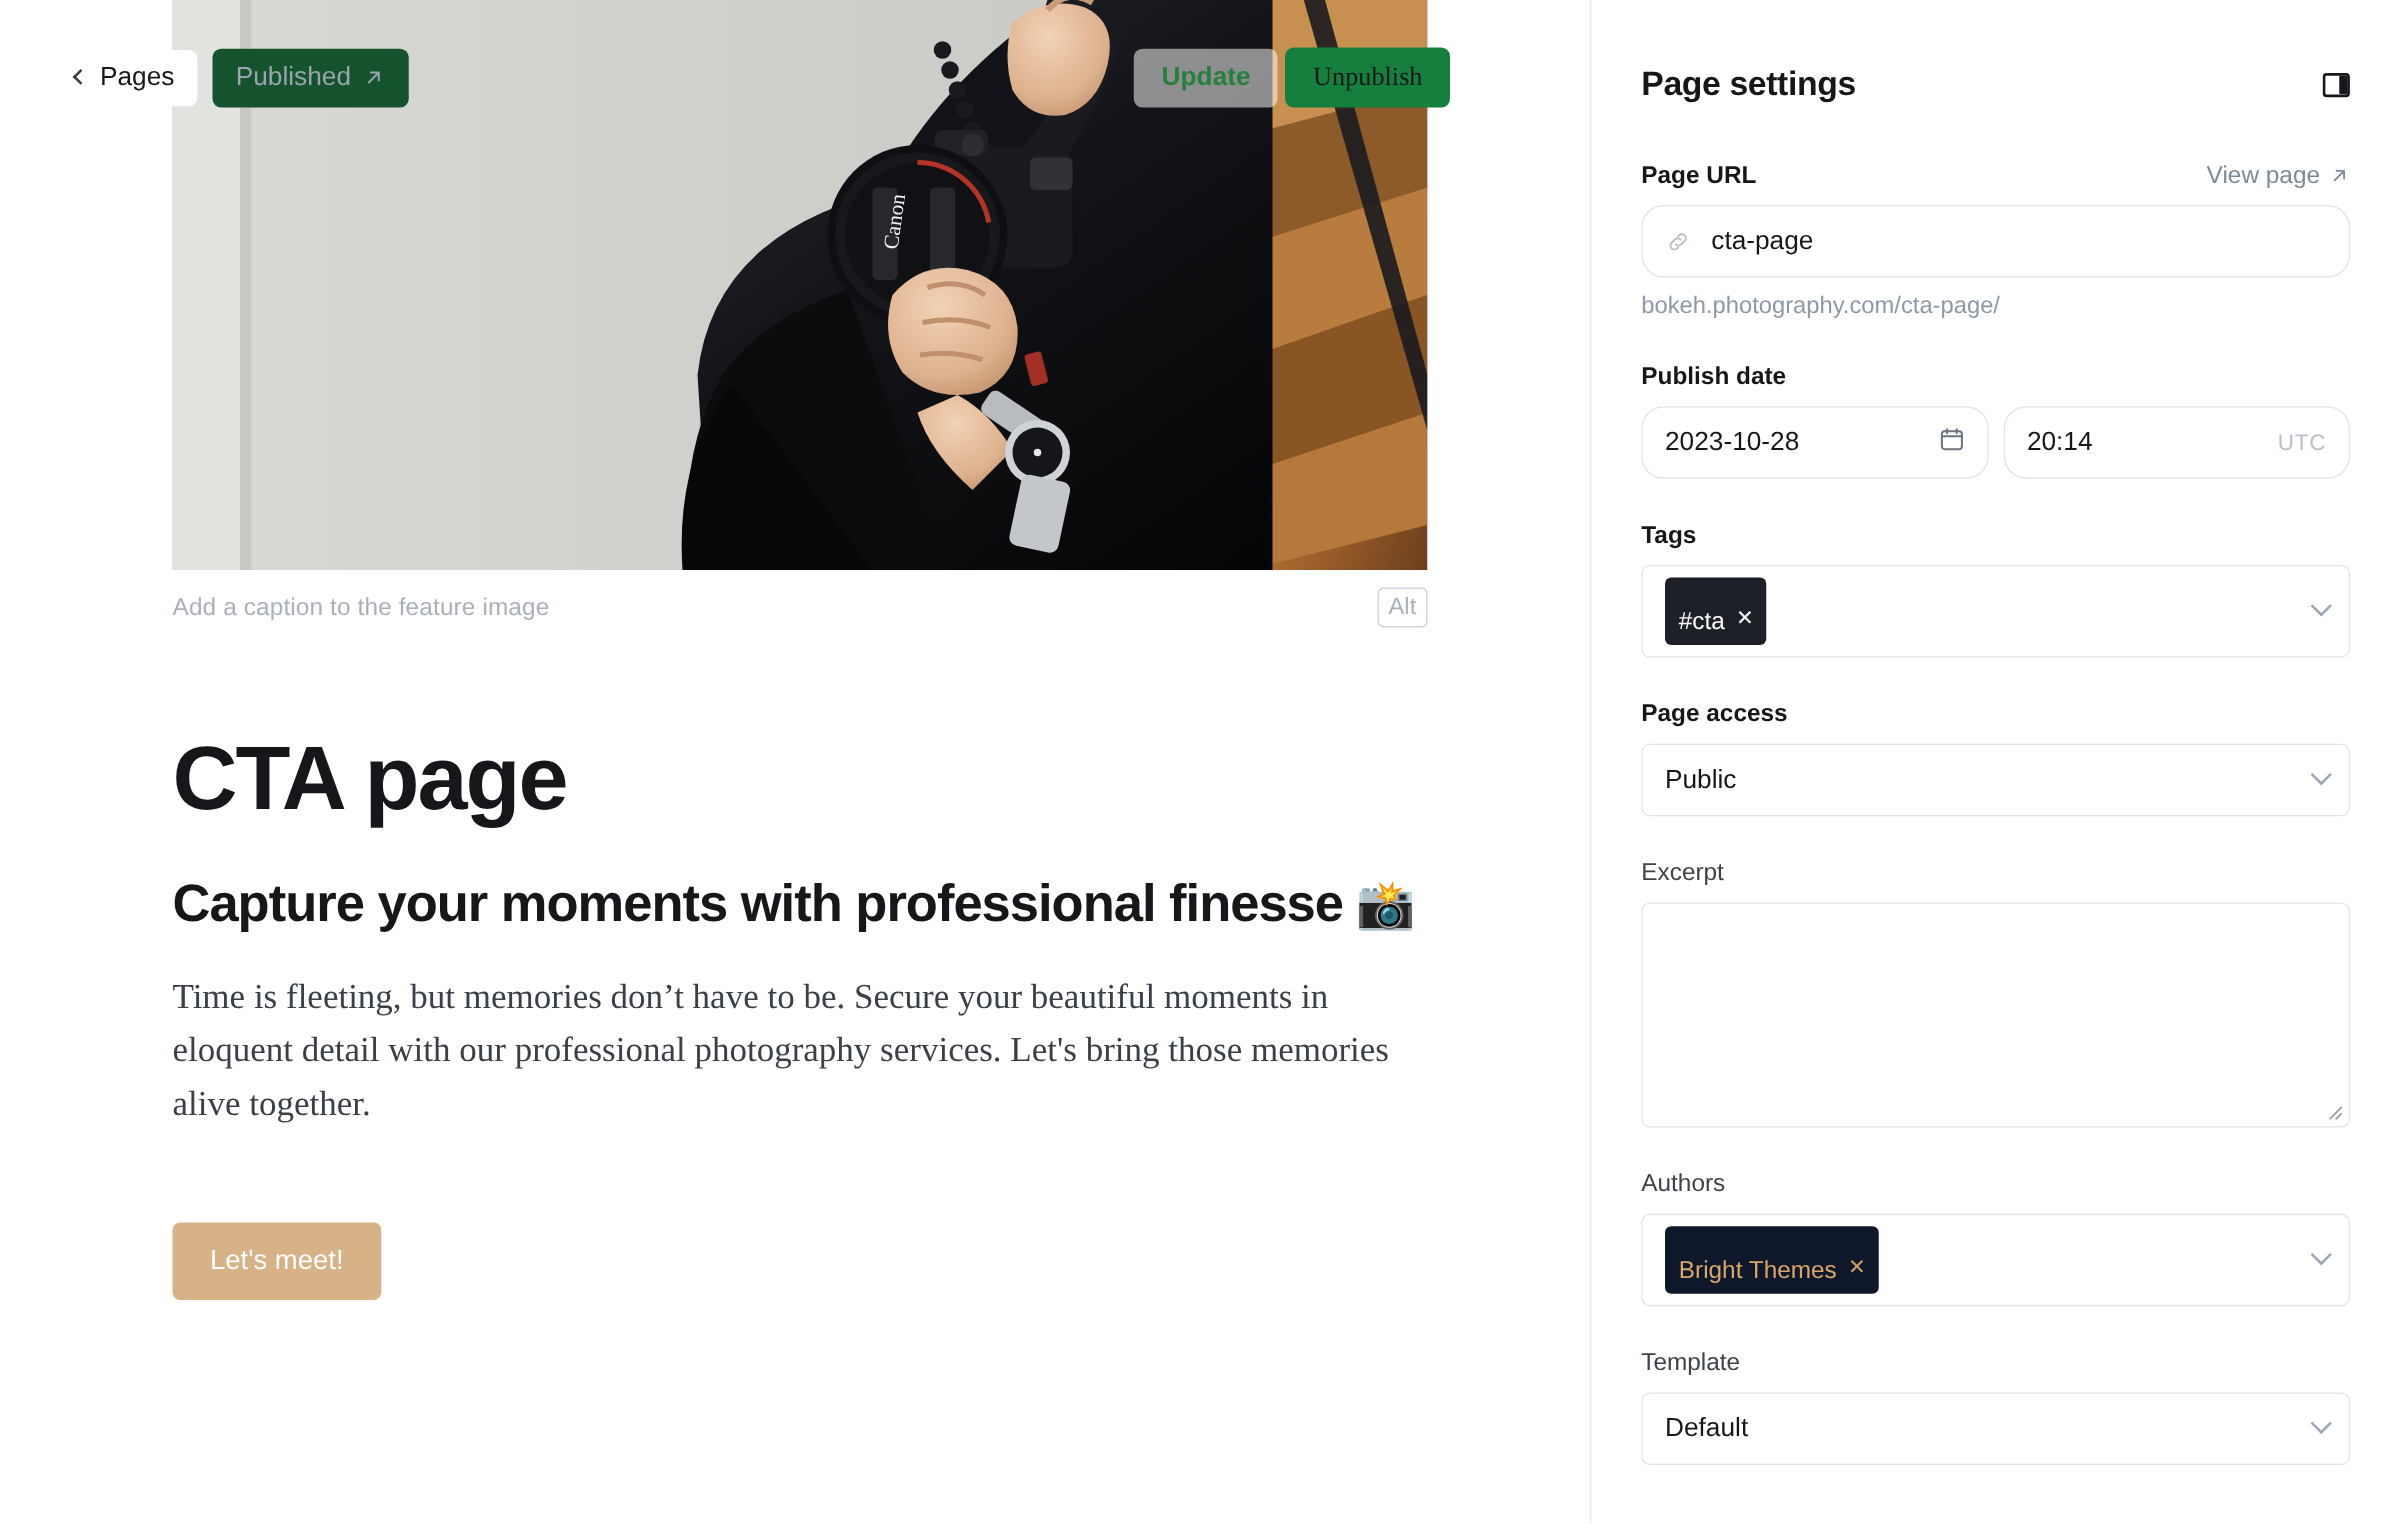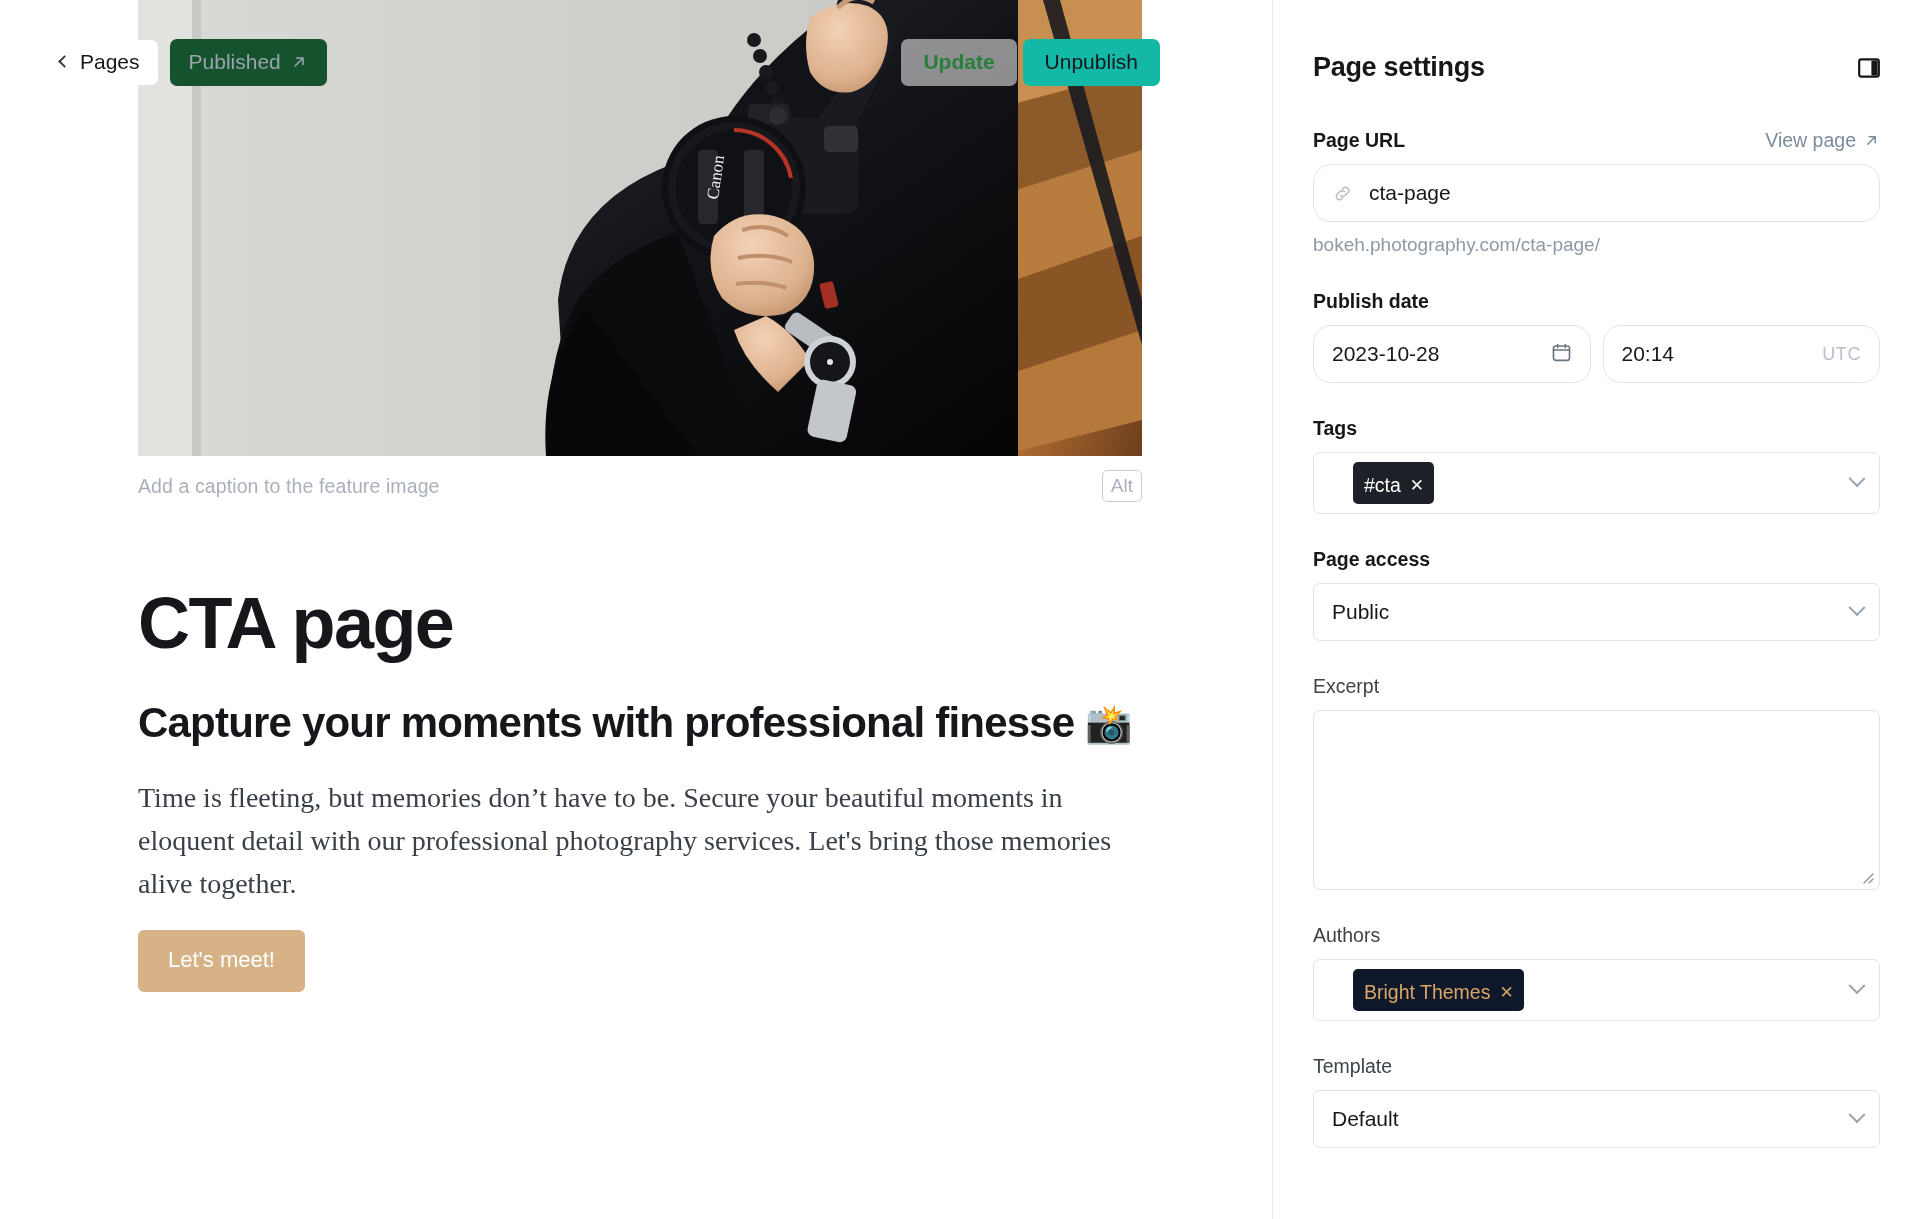--- a/index.html
+++ b/index.html
@@ -61,21 +61,21 @@
   }
   .emoji { font-family: "DejaVu Sans", sans-serif; font-size: 38px; }
   .post-p {
     margin-top: 30px;
     font-family: "Liberation Serif", serif;
     font-size: 28px; line-height: 1.53;
     color: #3a4047;
     max-width: 1012px;
   }
   .cta-btn {
-    display: inline-block; margin-top: 24px;
+    display: inline-block; margin-top: 72px;
     background: #d6b286; color: #fff;
     border: none; border-radius: 6px;
     font-family: "Liberation Sans", sans-serif;
     font-size: 22px; padding: 17px 30px 19px;
     cursor: pointer;
     text-align: center;
   }
 
   
   .topbar {
@@ -106,24 +106,24 @@
   }
   .tb-right { display: flex; align-items: center; margin-right: 112px; }
   .update-btn {
     background: rgba(255,255,255,.52);
     border: none; border-radius: 7px;
     padding: 11px 22px 12px;
     font-size: 21px; color: #267f3b; font-weight: 600;
     cursor: pointer; font-family: "Liberation Sans", sans-serif;
   }
   .unpublish-btn {
-    background: #14b8a6; border: none; border-radius: 7px;
+    background: #15803d; border: none; border-radius: 7px;
     padding: 11px 22px 12px; margin-left: 6px;
     font-size: 21px; color: #15171a;
-    cursor: pointer; font-family: Liberation Sans, sans-serif;
+    cursor: pointer; font-family: Liberation Serif, serif;
   }
   .arrow-ne { display: inline-block; line-height: 1; font-size: 19px; }
 
   
   .sidebar {
     width: 648px; height: 1219px;
     border-left: 1px solid #e6e9ed;
     background: #fff;
     padding: 52px 40px 0 40px;
     position: relative;
@@ -168,25 +168,24 @@
     background: #fff; padding: 0 16px 0 18px; cursor: pointer;
   }
   .select-box .val { font-size: 21px; color: #15171a; }
   .chev-down {
     display: inline-block; width: 12px; height: 12px;
     border-right: 2px solid #9aa6b2; border-bottom: 2px solid #9aa6b2;
     transform: rotate(45deg) translate(-3px,-3px);
   }
   .token-wrap { display: flex; align-items: center; gap: 8px; flex-wrap: wrap; padding: 9px 0; }
   .token {
-    display: inline-flex; align-items: center; gap: 9px;
+    display: inline-flex; gap: 9px;
     background: #1d2127; color: #fff;
-    border-radius: 5px; padding: 12px 10px 7px 11px;
+    border-radius: 5px; padding: 24px 10px 7px 11px;
     font-size: 19.5px;
-    margin-left: 21px;
   }
   .token.author { background: #0f172a; color: #d9a767; }
   .tk-x { font-size: 17px; opacity: .95; cursor: pointer; line-height: 1; }
 
   .textarea-box {
     position: relative;
     width: 100%; height: 180px;
     border: 1px solid #dfe3e8; border-radius: 7px; background: #fff;
   }
   .resize-grip { position: absolute; right: 4px; bottom: 4px; line-height: 0; } .sp-34 { height: 34px; }

